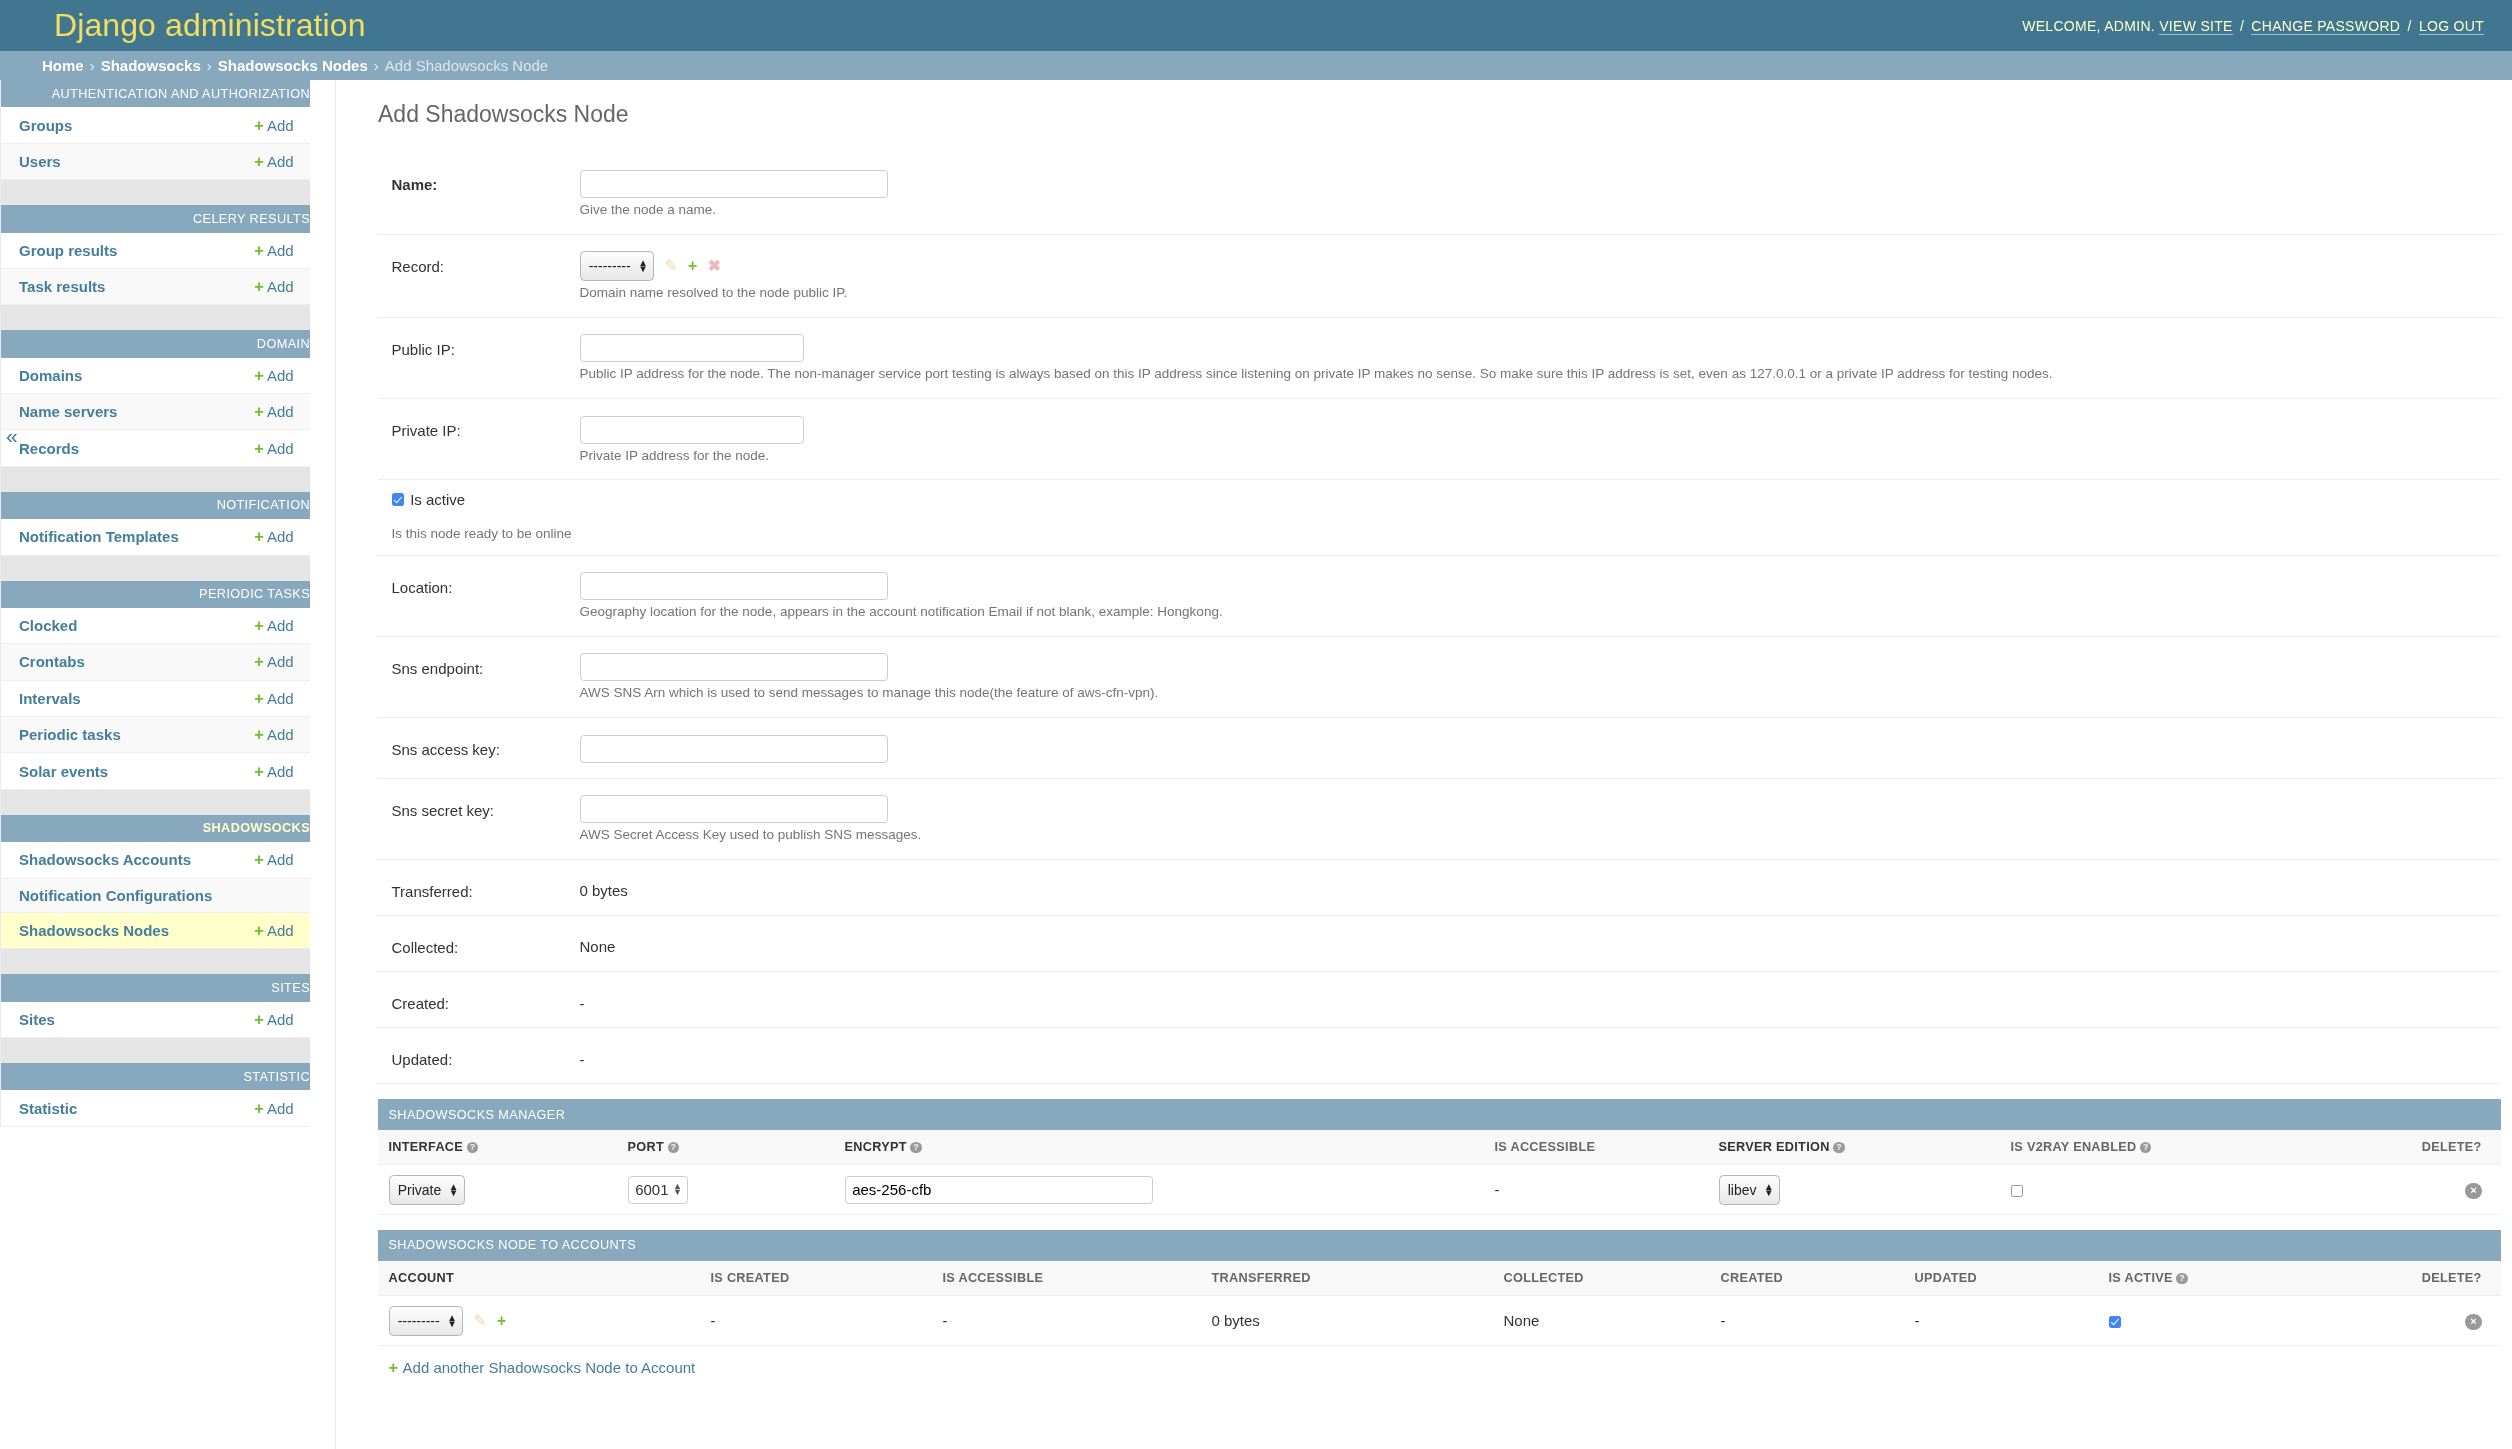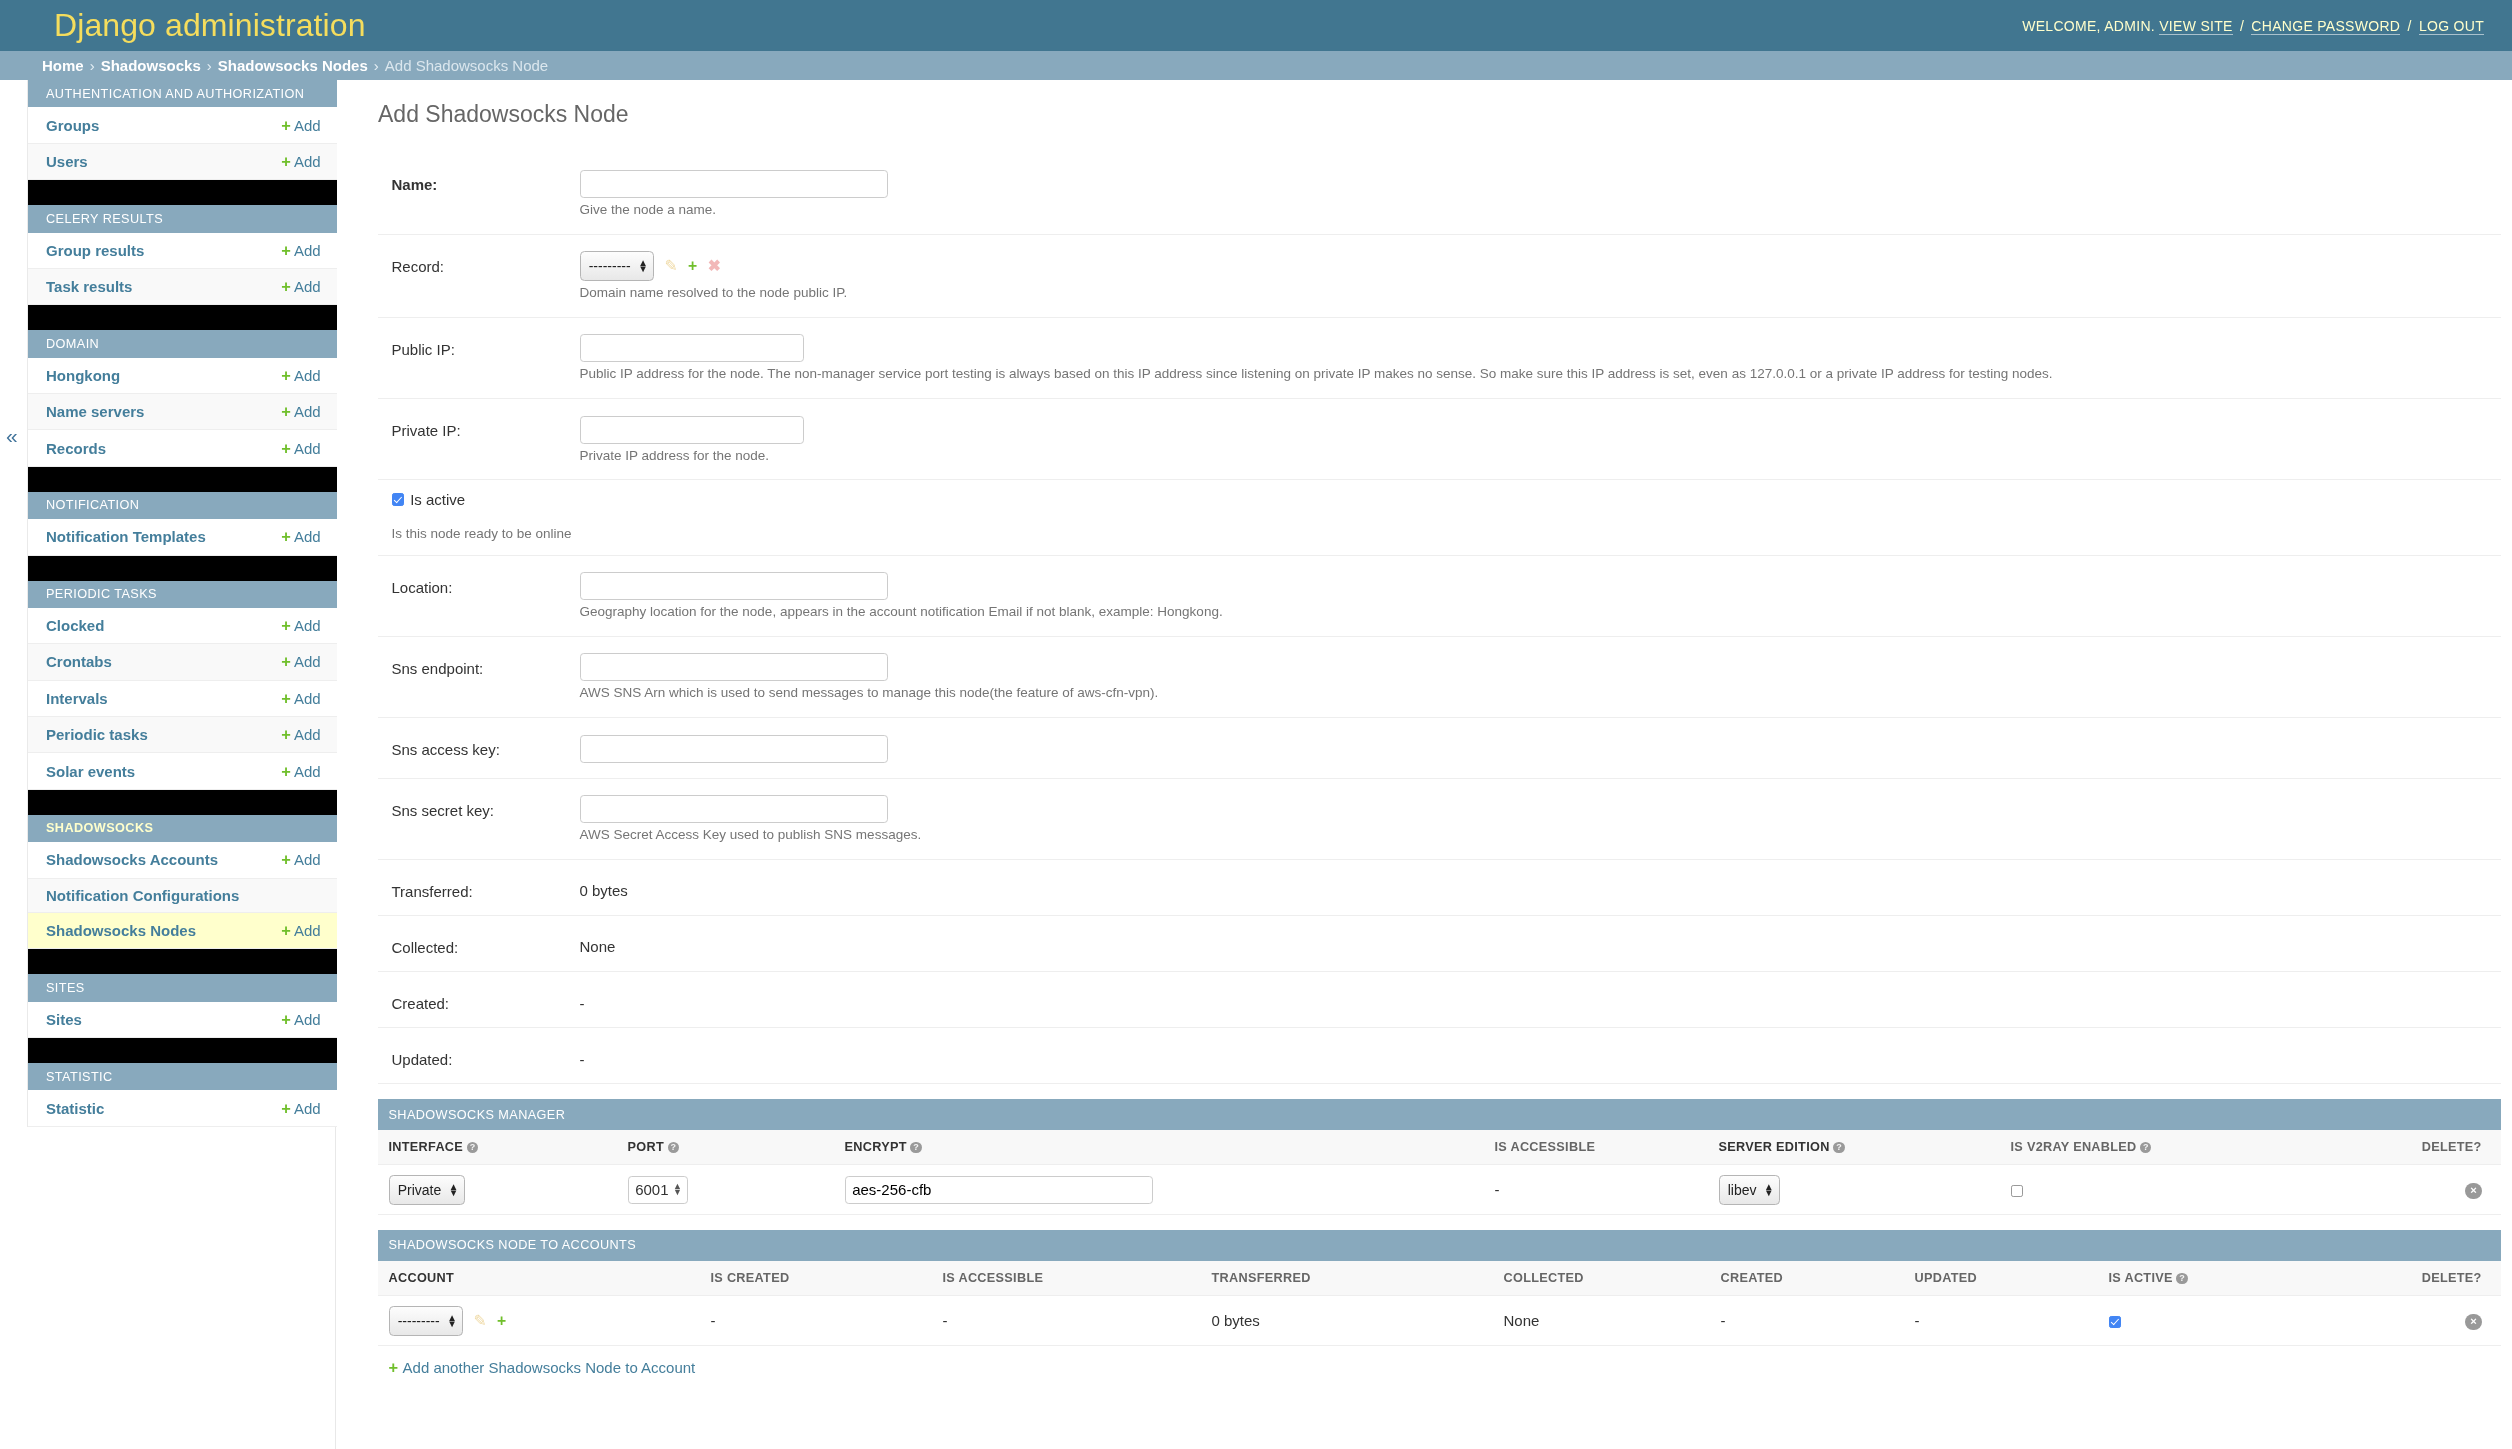--- a/index.html
+++ b/index.html
@@ -79,24 +79,24 @@
   #nav-toggle {
     position: absolute;
     left: 6px; top: 345px;
     color: #41739a;
     font-size: 21px;
     line-height: 1;
     cursor: pointer;
     user-select: none;
   }
   #nav-sidebar {
-    margin-left: 27px;
     width: 310px;
-    background: #000000;
+    background: #e5e5e5;
     border-left: 0.7px solid #eaeaea;
+    text-align: right;
   }
   .module-block { margin-bottom: 25px; }
   .module-caption {
     background: #88a9bd;
     color: #fff;
     font-size: 12.7px;
     letter-spacing: 0.4px;
     text-transform: uppercase;
     padding: 6.7px 0 6.7px 18px;
     font-weight: 400;
@@ -376,21 +376,21 @@
             <a href="#" class="addlink"><span class="plus">+</span><span>Add</span></a>
           </div>
           <div class="model-row alt">
             <a href="#" class="mname">Task results</a>
             <a href="#" class="addlink"><span class="plus">+</span><span>Add</span></a>
           </div>
         </div>
         <div class="module-block">
           <div class="module-caption">DOMAIN</div>
           <div class="model-row">
-            <a href="#" class="mname">Hongkong</a>
+            <a href="#" class="mname">Domains</a>
             <a href="#" class="addlink"><span class="plus">+</span><span>Add</span></a>
           </div>
           <div class="model-row alt">
             <a href="#" class="mname">Name servers</a>
             <a href="#" class="addlink"><span class="plus">+</span><span>Add</span></a>
           </div>
           <div class="model-row">
             <a href="#" class="mname">Records</a>
             <a href="#" class="addlink"><span class="plus">+</span><span>Add</span></a>
           </div>

